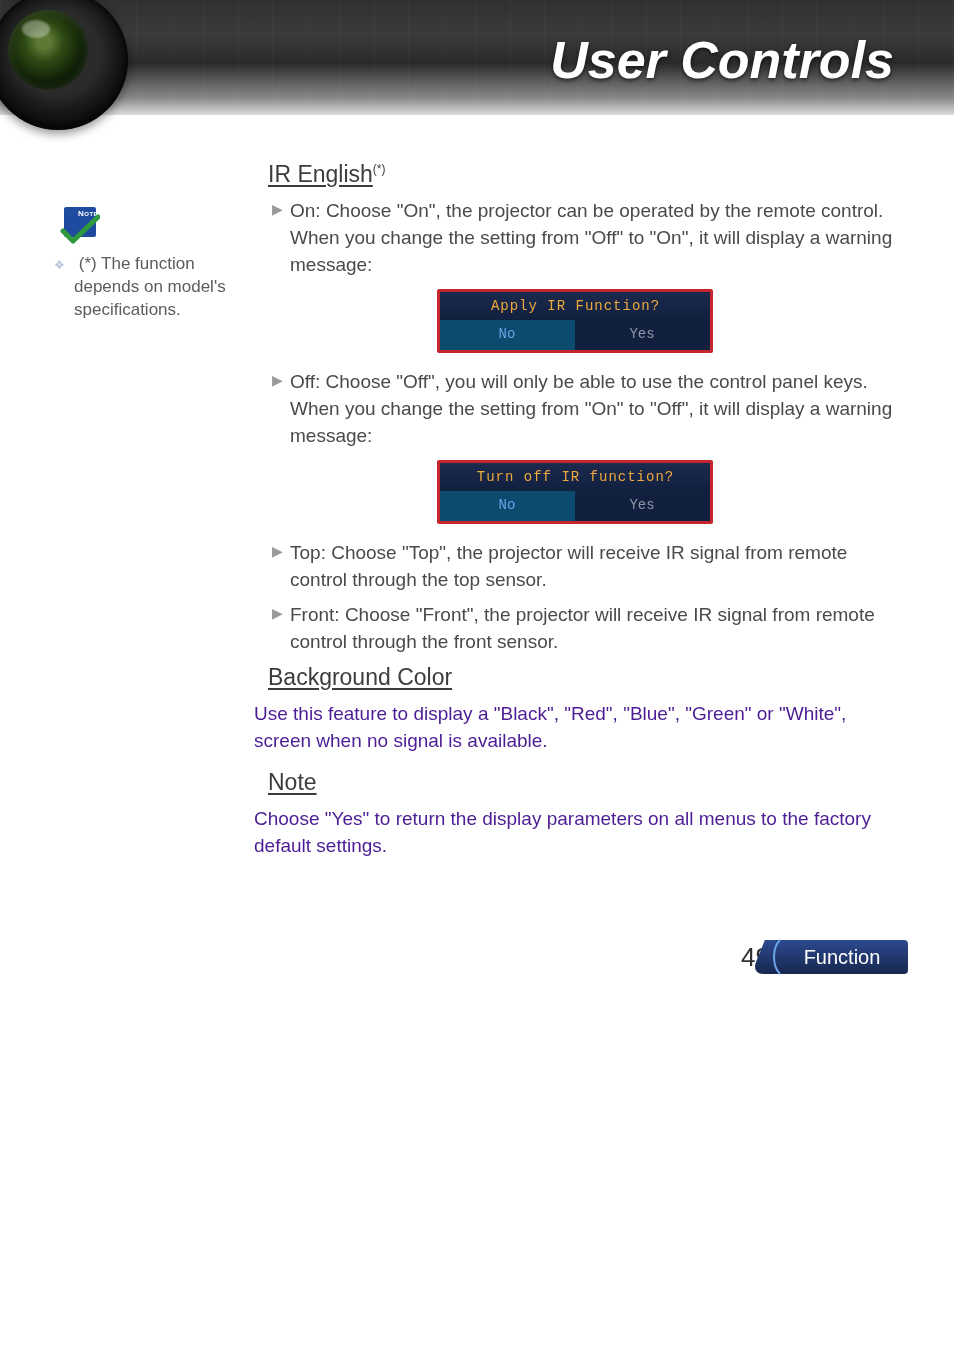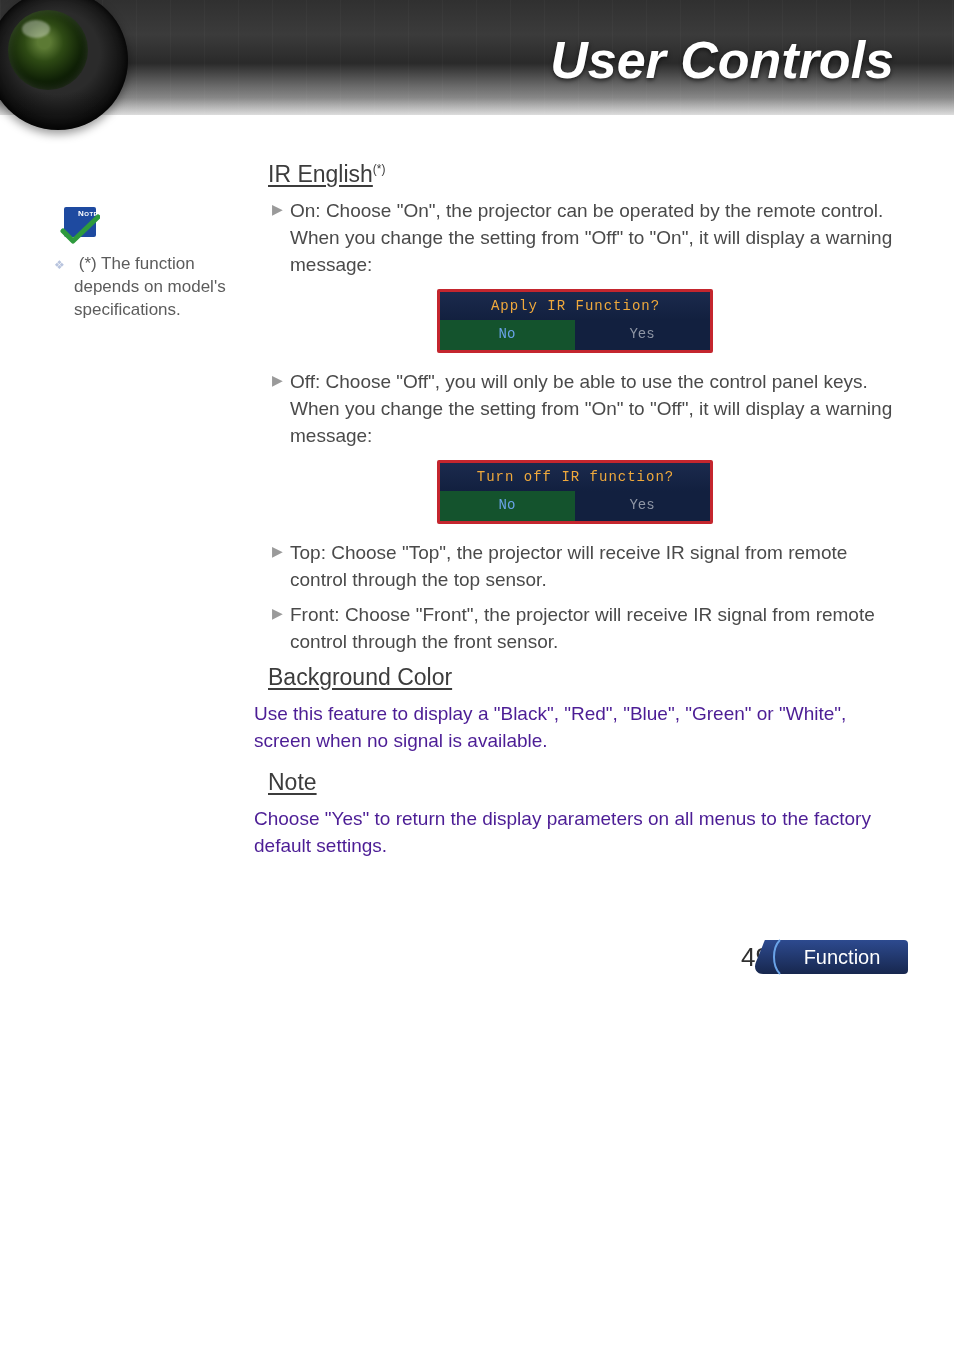--- a/index.html
+++ b/index.html
@@ -35,21 +35,21 @@
   .bullet { display:flex; margin: 8px 0 8px 0; }
   .bullet .arrow { flex:0 0 18px; color:#9a9a9a; font-size:14px; padding-top:3px; }
   .bullet .btext { flex:1; font-size:19px; line-height:1.42; color:#4a4a4a; }
   .para { font-size:19px; line-height:1.42; margin: 10px 0 14px 4px; color:#4c1d95; }
 
   
   .osd { width: 276px; margin: 10px auto 16px auto; border: 3px solid #c4262e; border-radius: 2px; background: #0f1b33; box-shadow: 0 0 0 1px rgba(0,0,0,0.5) inset; }
   .osd .osd-title { text-align:center; color:#f0a93c; font-family: "Courier New", monospace; font-size:14px; letter-spacing:1px; padding: 6px 0 6px 2px; background: linear-gradient(#1b2a4d,#12203f); }
   .osd .osd-row { display:flex; }
   .osd .osd-btn { flex:1; text-align:center; padding:6px 0 8px 0; font-family:"Courier New",monospace; font-size:14px; }
-  .osd .no { background:#14532d; color:#6aa3e8; }
+  .osd .no { background:#0c4a6e; color:#6aa3e8; }
   .osd .yes { background:#12203f; color:#8e95a4; }
 
   
   .footer { position:absolute; bottom: 34px; right: 46px; display:flex; align-items:center; gap:0; }
   .page-num { font-size: 26px; color:#303030; margin-right: 6px; }
   .lang-pill { position:relative; width: 132px; height: 34px; background: linear-gradient(#2d4a8f,#17274e); border-radius: 4px 4px 4px 4px; color:#fff; font-size:20px; display:flex; align-items:center; justify-content:center; overflow:visible; }
   .lang-pill::before { content:""; position:absolute; left:-18px; top:0; width:30px; height:34px; background: linear-gradient(#2d4a8f,#17274e); border-radius: 0 0 0 12px; transform: skewX(-22deg); }
   .lang-pill .sw { position:absolute; left:-10px; top:-2px; width:18px; height:38px; }
   .lang-pill .sw path { stroke:#6aa3e8; stroke-width:2; fill:none; }
 </style>

